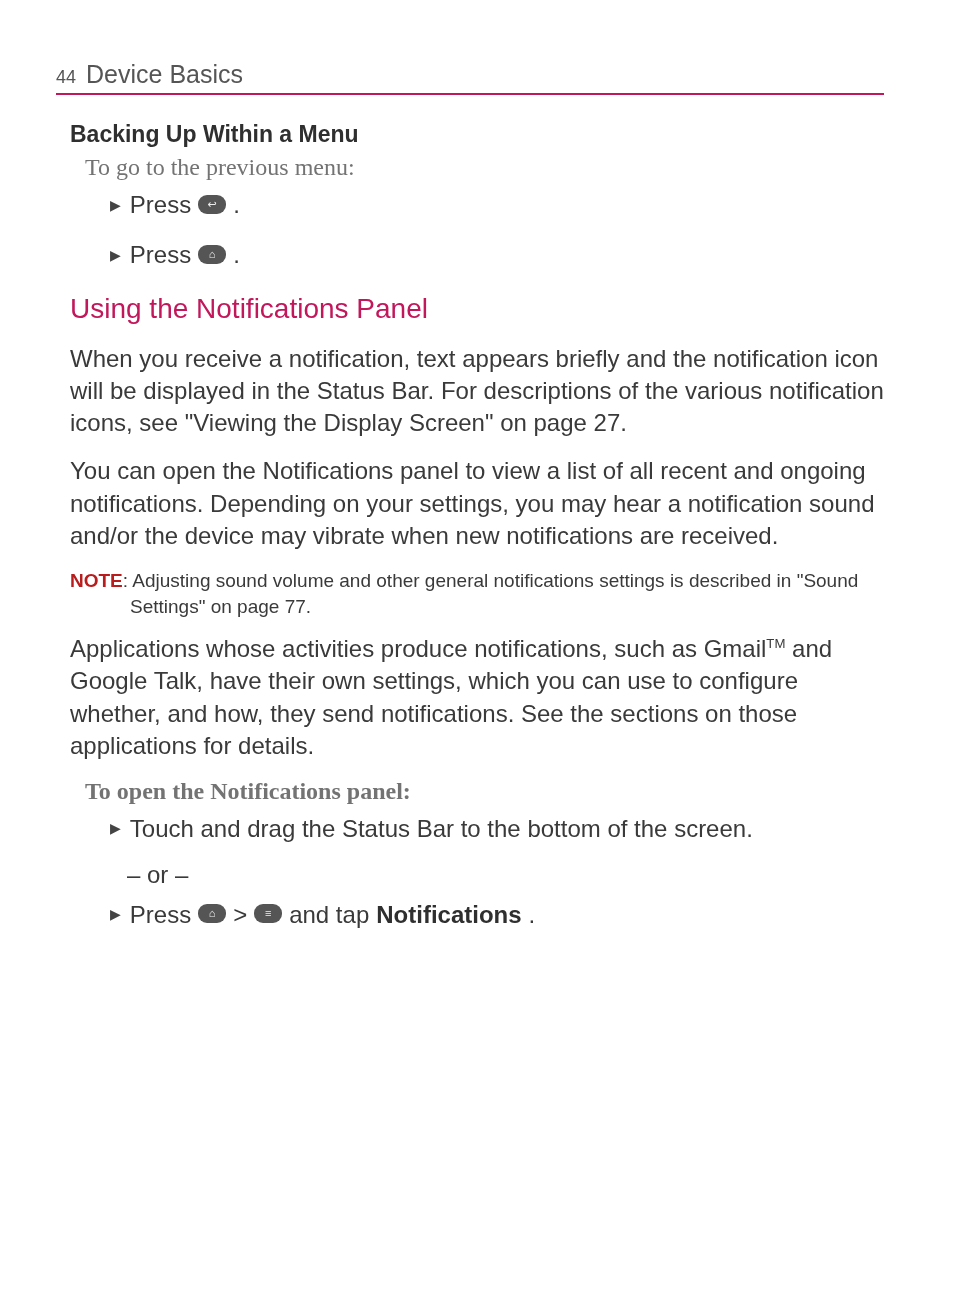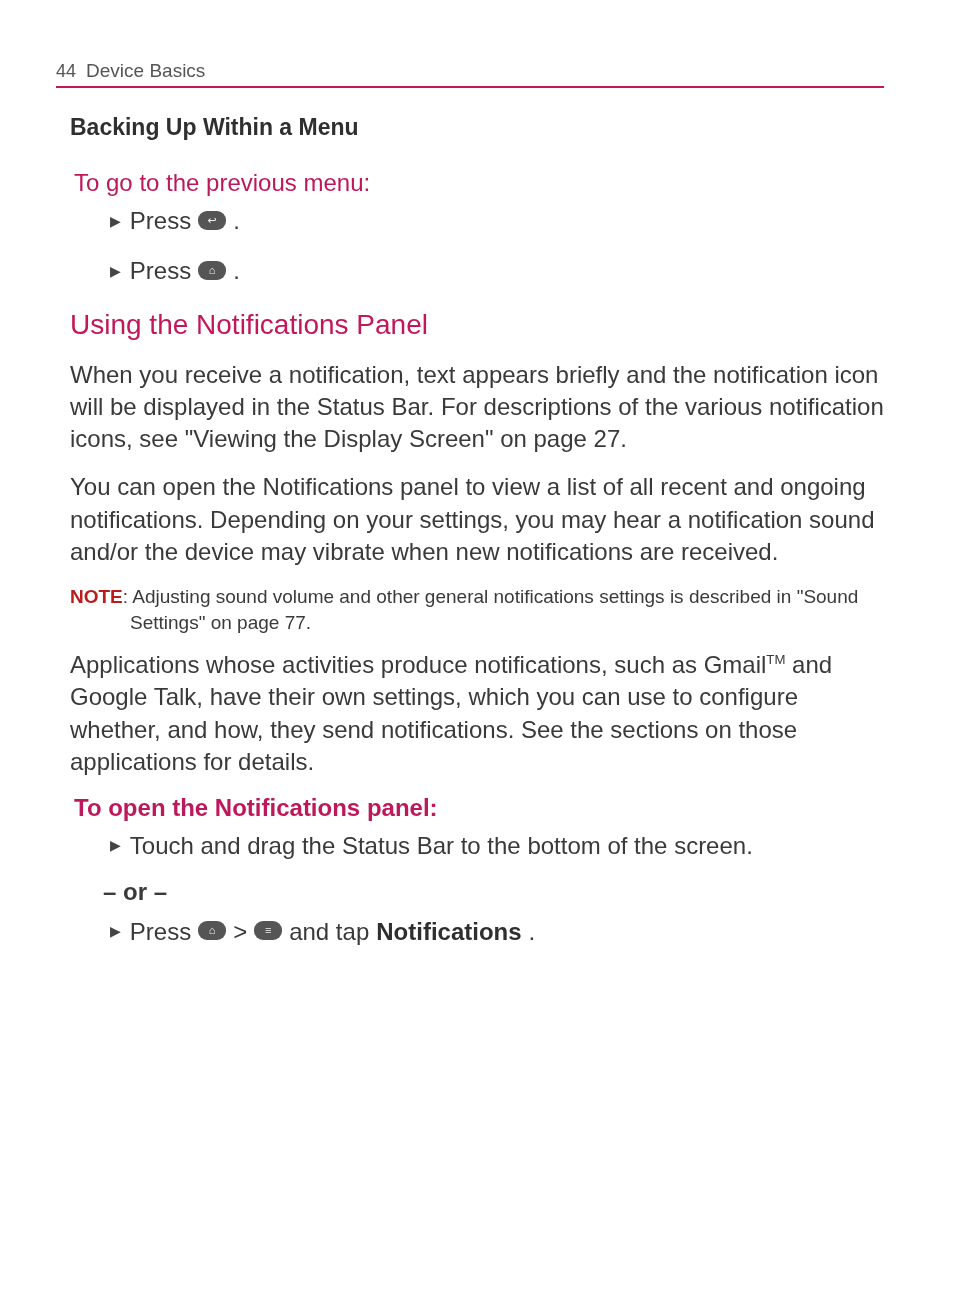--- a/index.html
+++ b/index.html
@@ -20,36 +20,37 @@
     gap: 10px;
     border-bottom: 2px solid #c2185b;
     padding-bottom: 4px;
     margin-bottom: 26px;
   }
   .page-number {
     font-size: 18px;
     color: #555;
   }
   .section-title {
-    font-size: 19px;
+    font-size: 25px;
     color: #555;
   }
   .content {
     padding-left: 14px;
   }
   .subsection-title {
     font-weight: 700;
     font-size: 23px;
     color: #2f2f2f;
-    margin: 0 0 28px 0;
+    margin: 0 0 6px 0;
   }
   .instruction-title {
     font-size: 24px;
-    color: #be185d;
-    margin: 6px 0 6px 4px;
+    color: #737373;
+    margin: 6px 0 6px 15px;
+    font-family: Liberation Serif, serif;
   }
   .instruction-title.bold {
     font-weight: 600;
   }
   .bullet-line {
     display: flex;
     align-items: center;
     gap: 7px;
     font-size: 24px;
     margin: 4px 0 14px 40px;
@@ -96,22 +97,21 @@
     margin: 0 0 14px 0;
     padding-left: 60px;
     text-indent: -60px;
   }
   .note-label {
     color: #b91c1c;
     font-weight: 700;
   }
   .or-line {
     font-size: 24px;
-    margin: 2px 0 8px 33px;
-    font-weight: bold;
+    margin: 2px 0 8px 57px;
   }
   sup { font-size: 0.55em; vertical-align: super; }
   b { font-weight: 700; color: #2f2f2f; }
 </style>
 </head>
 <body>
 
 <div class="page">
 
   <div class="header">

